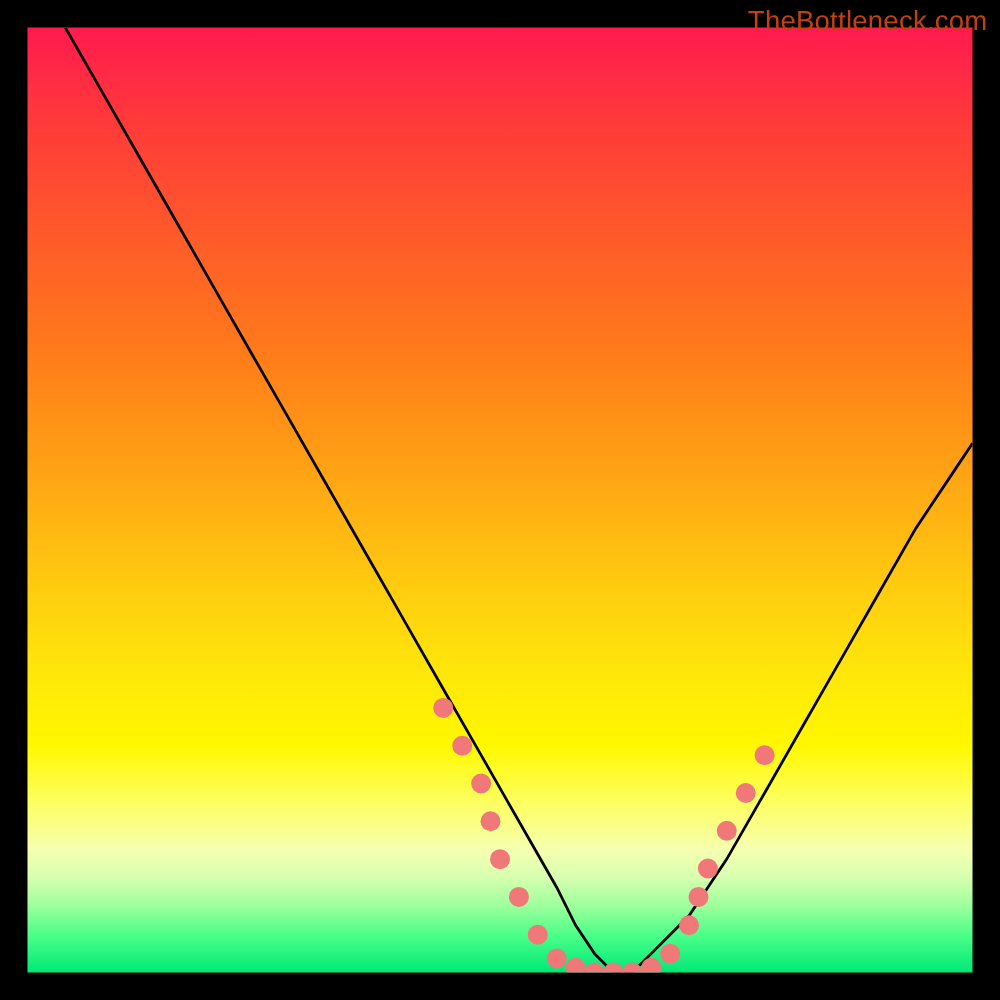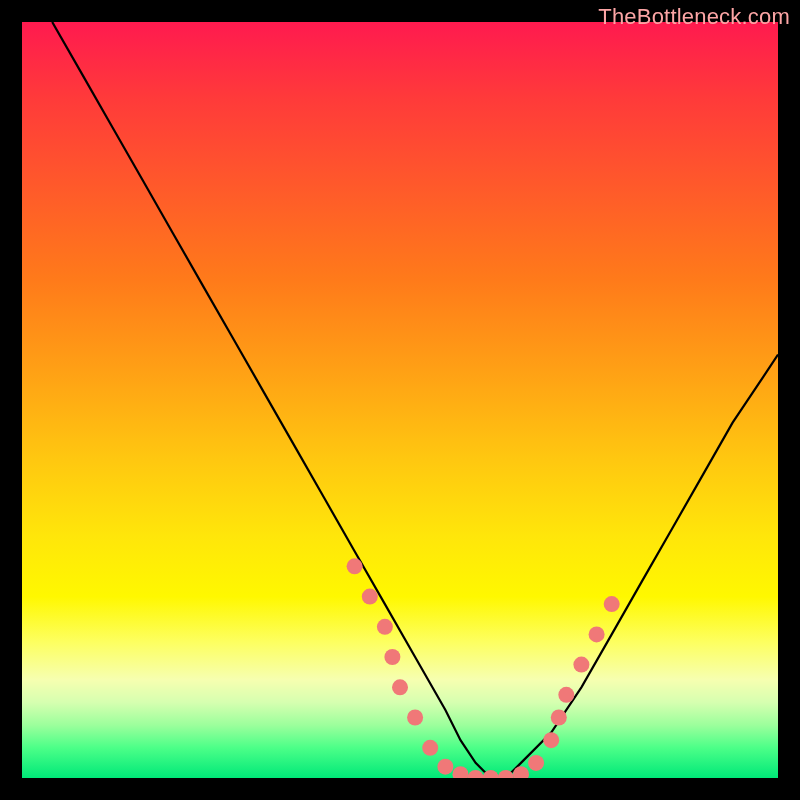--- a/index.html
+++ b/index.html
@@ -45,21 +45,21 @@
     position: absolute;
     left: 0;
     top: 0;
     width: 756px;
     height: 756px;
   }
   .watermark {
     position: absolute;
     top: 4px;
     right: 10px;
-    color: #fca5a5;
+    color: #c2410c;
     font-size: 22px;
     letter-spacing: 0.2px;
     font-weight: 500;
     user-select: none;
   }
 </style>
 </head>
 <body>
 
 <div class="frame">

